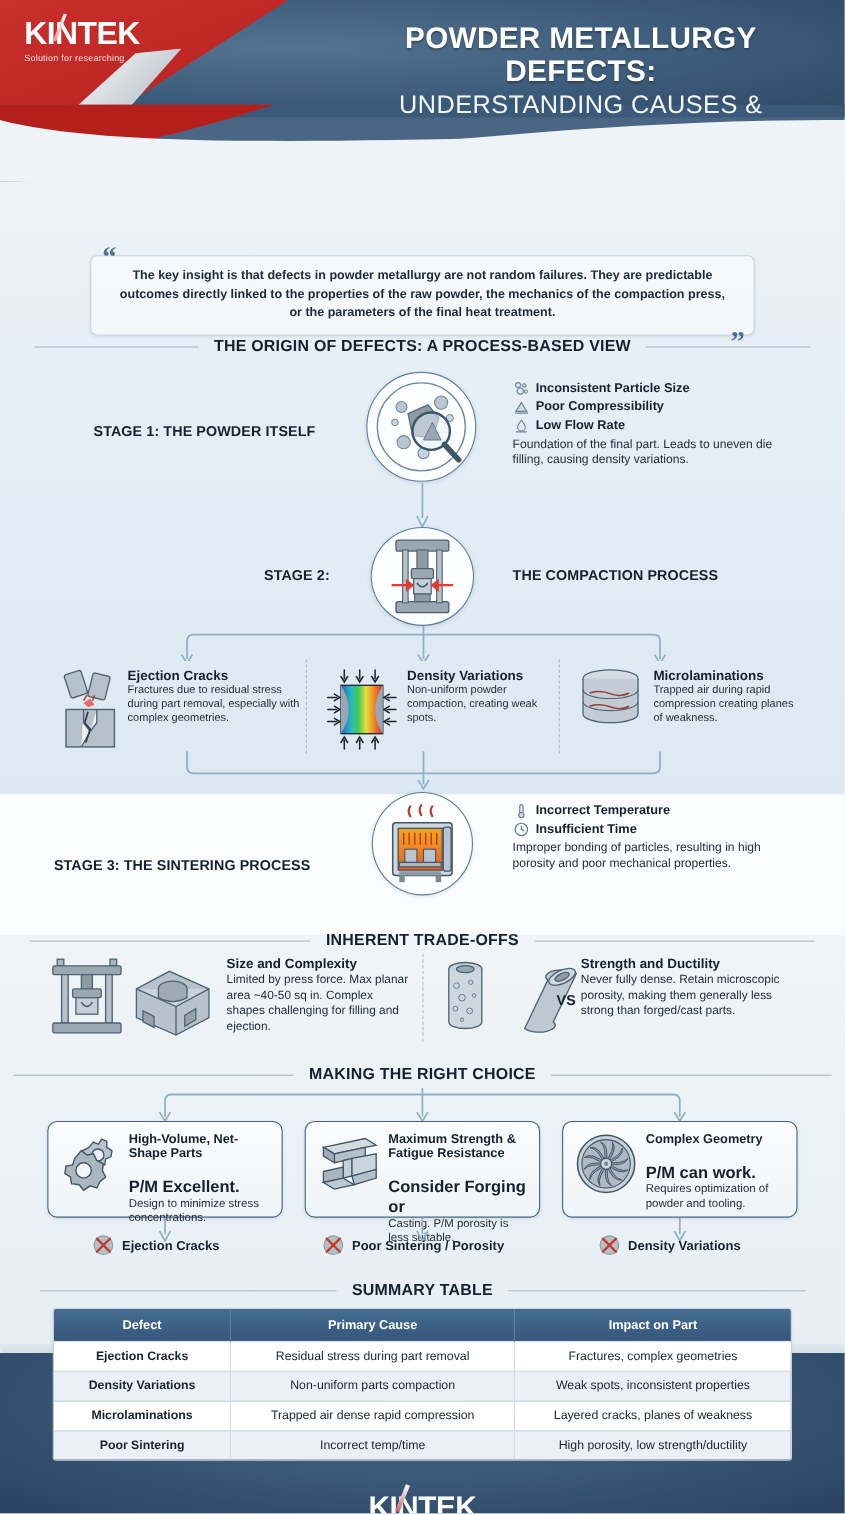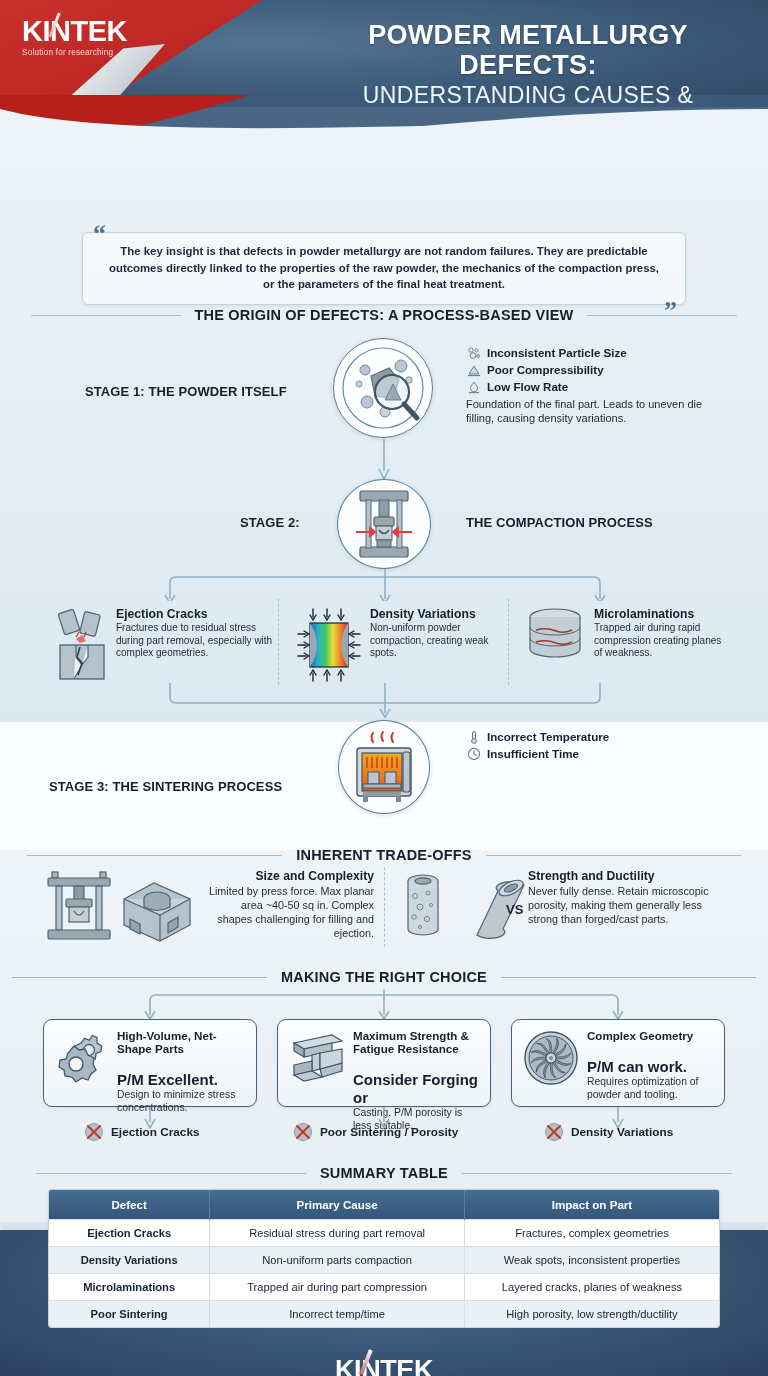--- a/index.html
+++ b/index.html
@@ -467,31 +467,32 @@
       </div>
       <div class="bl-row">
         <span class="bl-ico">
           <svg width="14" height="14" viewBox="0 0 14 14">
               <circle cx="7" cy="7" r="5.6" fill="none" stroke="#5d7c93" stroke-width="1.1"></circle>
               <path d="M7 3.6 L7 7 L9.6 8.4" fill="none" stroke="#5d7c93" stroke-width="1.1"></path>
             </svg>
         </span>
         <span class="bl-txt">Insufficient Time</span>
       </div>
+      <div class="bl-note">Improper bonding of particles, resulting in high porosity and poor mechanical properties.</div>
     </div>
 
     <div class="sec-title" style="top:740px;">
       <span class="inner">
         <span class="rule-l" style="width:255px;"></span>
         <span>INHERENT TRADE-OFFS</span>
         <span class="rule-r" style="width:255px;"></span>
       </span>
     </div>
 
-    <div class="to-block" style="left:44px; top:762px; width:330px;text-align:right;">
+    <div class="to-block" style="left:44px; top:762px; width:330px;">
       <span>
         <svg width="152" height="76" viewBox="0 0 152 76">
 
           <g stroke="#4e6272" stroke-width="1.2">
             <rect x="8" y="3" width="6" height="6" fill="#aab7c0"></rect>
               <rect x="56" y="3" width="6" height="6" fill="#aab7c0"></rect>
             <rect x="4" y="9" width="62" height="8" rx="1.5" fill="#9aa8b2"></rect>
             <rect x="12" y="17" width="6" height="44" fill="#b6c2cb"></rect>
             <rect x="52" y="17" width="6" height="44" fill="#b6c2cb"></rect>
             <rect x="30" y="17" width="10" height="14" fill="#8d9ba6"></rect>
@@ -703,21 +704,21 @@
             <td>Residual stress during part removal</td>
             <td>Fractures, complex geometries</td>
           </tr>
           <tr>
             <td class="c0">Density Variations</td>
             <td>Non-uniform parts compaction</td>
             <td>Weak spots, inconsistent properties</td>
           </tr>
           <tr>
             <td class="c0">Microlaminations</td>
-            <td>Trapped air during part compression</td>
+            <td>Trapped air dense rapid compression</td>
             <td>Layered cracks, planes of weakness</td>
           </tr>
           <tr>
             <td class="c0">Poor Sintering</td>
             <td>Incorrect temp/time</td>
             <td>High porosity, low strength/ductility</td>
           </tr>
         </tbody>
       </table>
     </div>

